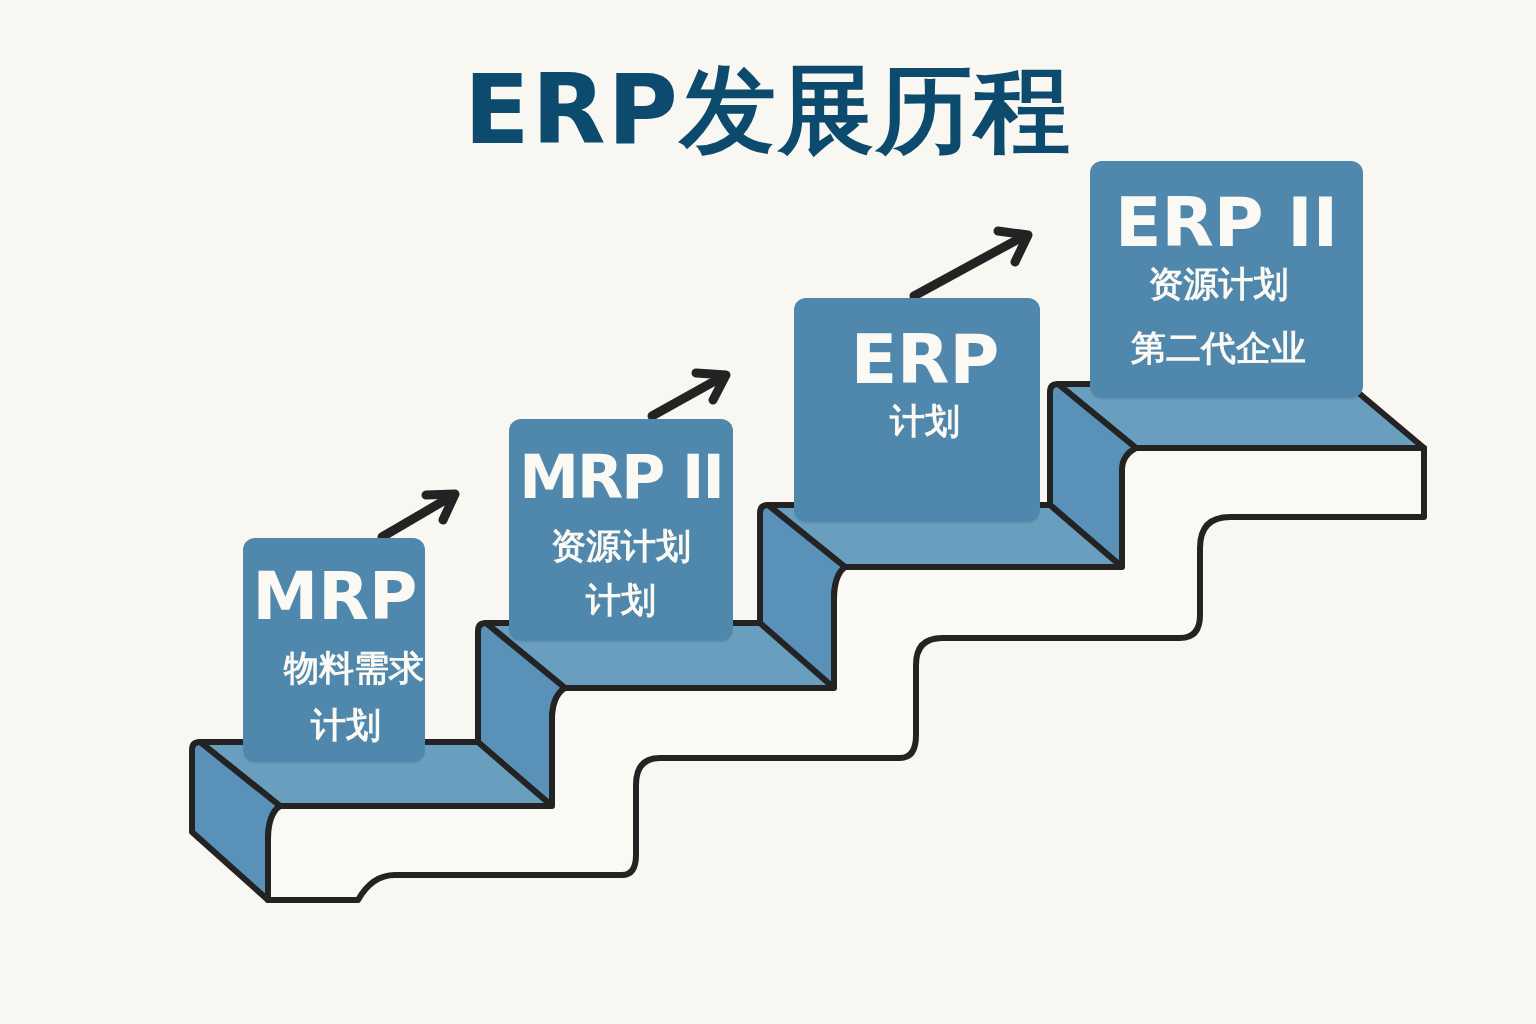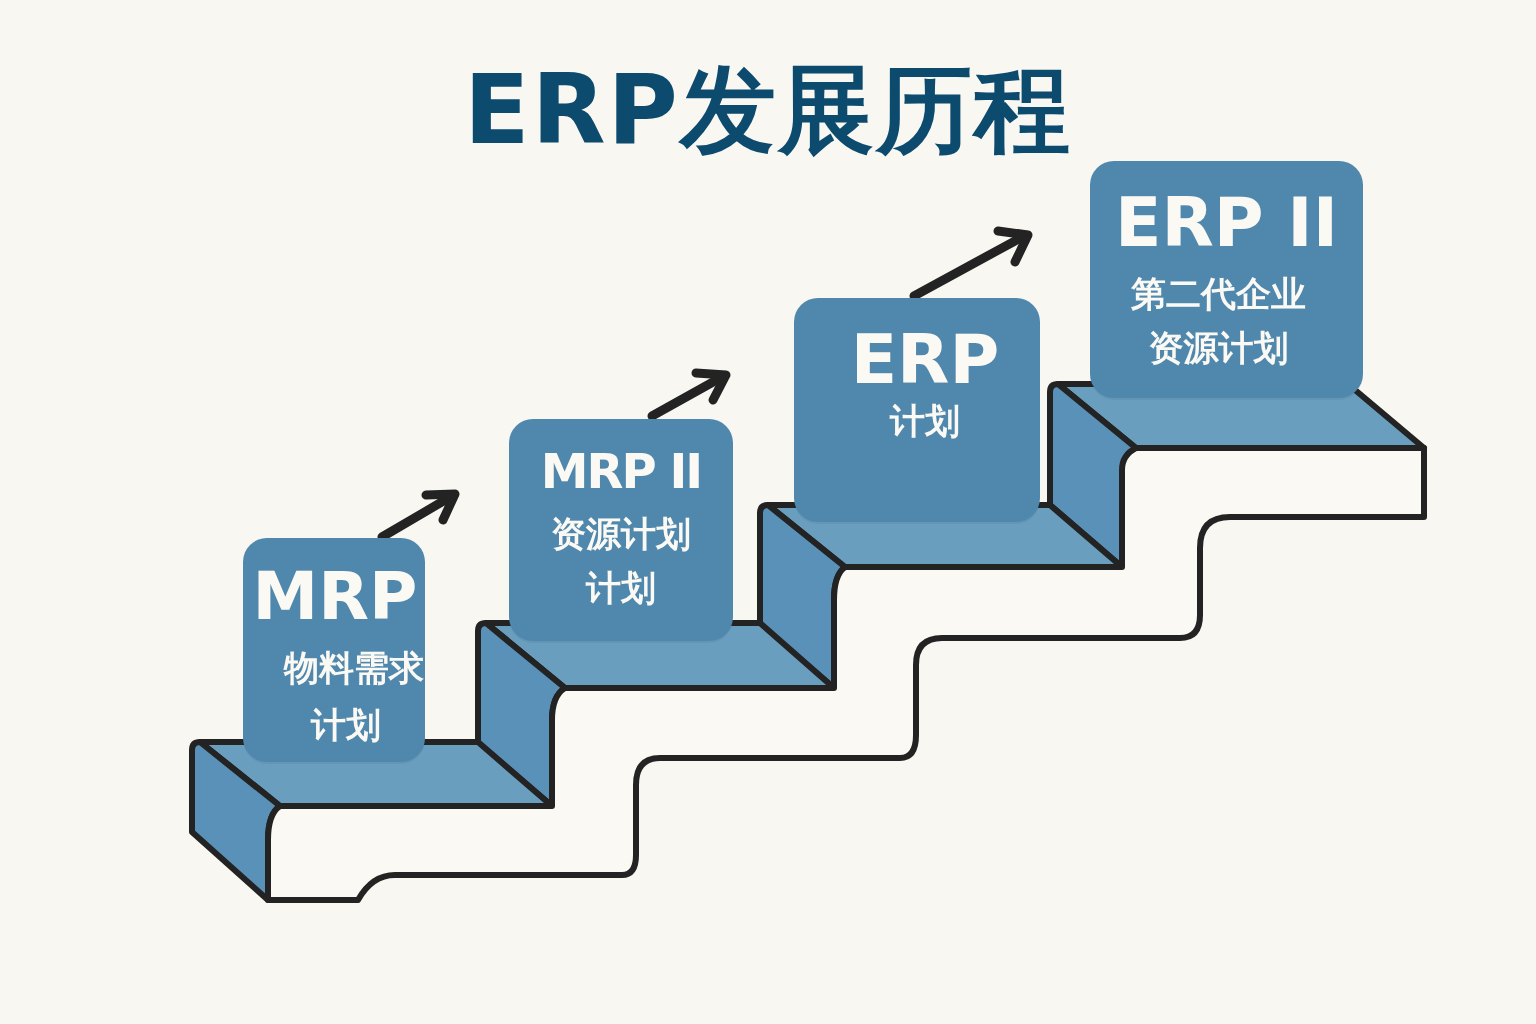--- a/index.html
+++ b/index.html
@@ -1,21 +1,21 @@
 <!DOCTYPE html>
 <html><head>
 <meta charset="utf-8">
 <style>
   html,body{margin:0;padding:0;}
   body{width:1536px;height:1024px;background:#f9f7f2;position:relative;overflow:hidden;
        font-family:"DejaVu Sans","Liberation Sans",sans-serif;}
   .title{position:absolute;left:0;top:50px;width:1536px;text-align:center;font-size:96px;font-weight:bold;
          color:#0c4a6e;letter-spacing:2px;line-height:120px;}
   svg.stairs{position:absolute;left:0;top:0;}
-  .card{position:absolute;background:#4f87ad;border-radius:24px;color:#fbf9f3;text-align:center;
+  .card{position:absolute;background:#4f87ad;border-radius:12px;color:#fbf9f3;text-align:center;
         box-shadow:0 2px 0 rgba(0,0,0,0.05);}
   .card .abbr{font-weight:bold;font-family:"DejaVu Sans","Liberation Sans",sans-serif;line-height:1;}
   .card .desc{font-weight:bold;font-size:35px;line-height:54px;}
 </style>
 </head>
 <body>
 
 <div class="title">ERP发展历程</div>
 
 <svg class="stairs" width="1536" height="1024" viewBox="0 0 1536 1024">
@@ -52,27 +52,27 @@
   </g>
 </svg>
 
 <div class="card" style="left:243px;top:538px;width:182px;height:224px;">
   <div class="abbr" style="font-size:66px;margin-top:26px;padding-left:2px;">MRP</div>
   <div class="desc" style="margin-top:14px;padding-left:40px;font-family:Liberation Mono, monospace;">物料需求</div>
   <div class="desc" style="padding-left:24px;">计划</div>
 </div>
 
 <div class="card" style="left:509px;top:419px;width:224px;height:222px;">
-  <div class="abbr" style="font-size:48px;margin-top:28px;letter-spacing:-2px;">MRP II</div>
+  <div class="abbr" style="font-size:60px;margin-top:28px;letter-spacing:-2px;">MRP II</div>
   <div class="desc" style="margin-top:12px;">资源计划</div>
   <div class="desc">计划</div>
 </div>
 
 <div class="card" style="left:794px;top:298px;width:230px;height:224px;padding-left:16px;">
   <div class="abbr" style="font-size:68px;margin-top:28px;">ERP</div>
   <div class="desc">计划</div>
 </div>
 
 <div class="card" style="left:1090px;top:161px;width:273px;height:237px;">
   <div class="abbr" style="font-size:68px;margin-top:28px;">ERP II</div>
+  <div class="desc" style="padding-right:16px;">资源计划</div>
   <div class="desc" style="margin-top:10px;padding-right:16px;">第二代企业</div>
-  <div class="desc" style="padding-right:16px;">资源计划</div>
 </div>
 
 </body></html>

